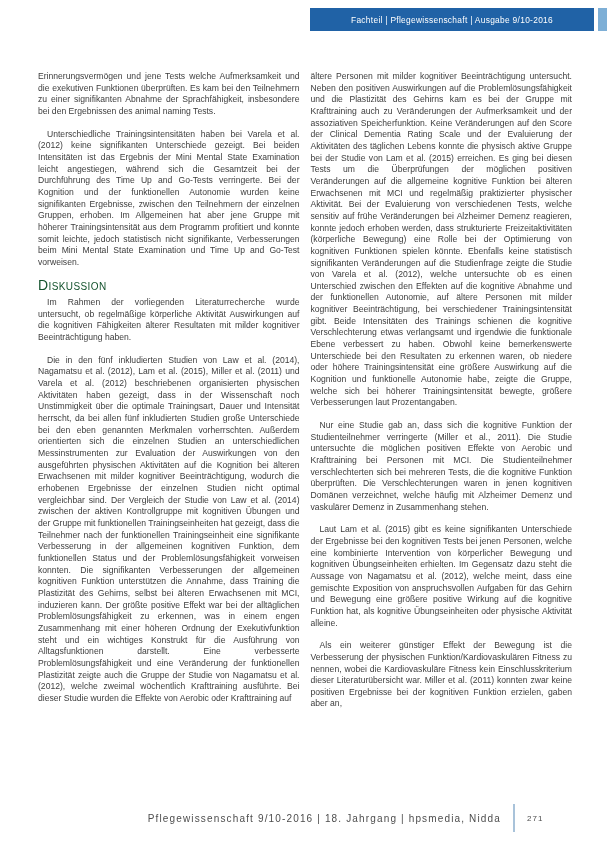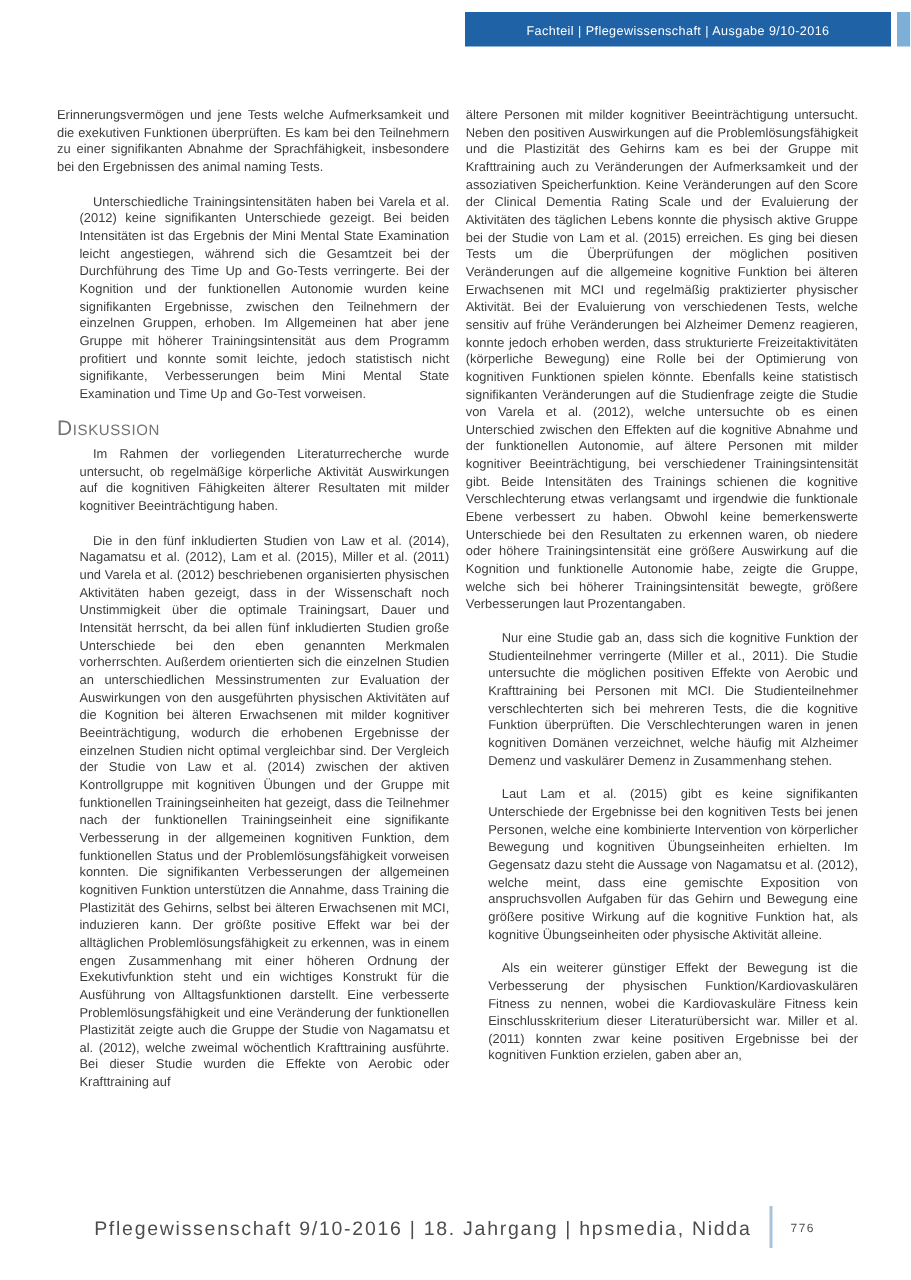--- a/index.html
+++ b/index.html
@@ -29,34 +29,34 @@
     display:flex; gap:11px;
   }
   .col {
     width:262px;
     font-size:8.6px; line-height:11.65px;
     color:#3d3d3d;
     text-align:justify;
     hyphens:auto;
   }
   .para { margin:0 0 11px 0; }
-  .para.indent { text-indent:9px;margin-left:15px; }
+  .para.indent { text-indent:9px; }
   .section-heading {
-    color:#737373;
+    color:#14532d;
     font-variant:small-caps;
     font-size:14px; font-weight:500;
     letter-spacing:0.4px;
     margin:3px 0 6px 0;
   }
   .footer {
     position:absolute; left:38px; top:804px; width:534px;
     display:flex; align-items:center; justify-content:flex-end;
   }
   .footer-text {
-    font-size:13px; letter-spacing:1.15px; color:#4d4d4d; white-space:nowrap;
+    font-size:10px; letter-spacing:1.15px; color:#4d4d4d; white-space:nowrap;
   }
   .footer-divider {
     width:2px; height:28px;
     background:#a9c3da;
     margin:0 12px;
   }
   .page-number {
     font-size:8px; letter-spacing:1px; color:#4d4d4d;
     width:45px;
   }
@@ -86,16 +86,16 @@
       <p class="para indent">Nur eine Studie gab an, dass sich die kognitive Funktion der Studienteilnehmer verringerte (Miller et al., 2011). Die Studie untersuchte die möglichen positiven Effekte von Aerobic und Krafttraining bei Personen mit MCI. Die Studienteilnehmer verschlechterten sich bei mehreren Tests, die die kognitive Funktion überprüften. Die Verschlechterungen waren in jenen kognitiven Domänen verzeichnet, welche häufig mit Alzheimer Demenz und vaskulärer Demenz in Zusammenhang stehen.</p>
       <p class="para indent">Laut Lam et al. (2015) gibt es keine signifikanten Unterschiede der Ergebnisse bei den kognitiven Tests bei jenen Personen, welche eine kombinierte Intervention von körperlicher Bewegung und kognitiven Übungseinheiten erhielten. Im Gegensatz dazu steht die Aussage von Nagamatsu et al. (2012), welche meint, dass eine gemischte Exposition von anspruchsvollen Aufgaben für das Gehirn und Bewegung eine größere positive Wirkung auf die kognitive Funktion hat, als kognitive Übungseinheiten oder physische Aktivität alleine.</p>
       <p class="para indent">Als ein weiterer günstiger Effekt der Bewegung ist die Verbesserung der physischen Funktion/Kardiovaskulären Fitness zu nennen, wobei die Kardiovaskuläre Fitness kein Einschlusskriterium dieser Literaturübersicht war. Miller et al. (2011) konnten zwar keine positiven Ergebnisse bei der kognitiven Funktion erzielen, gaben aber an,</p>
     </div>
 
   </div>
 
   <div class="footer">
     <span class="footer-text">Pflegewissenschaft 9/10-2016 | 18. Jahrgang | hpsmedia, Nidda</span>
     <span class="footer-divider"></span>
-    <span class="page-number">776</span>
+    <span class="page-number">271</span>
   </div>
 
 </div>
 
 </body></html>

